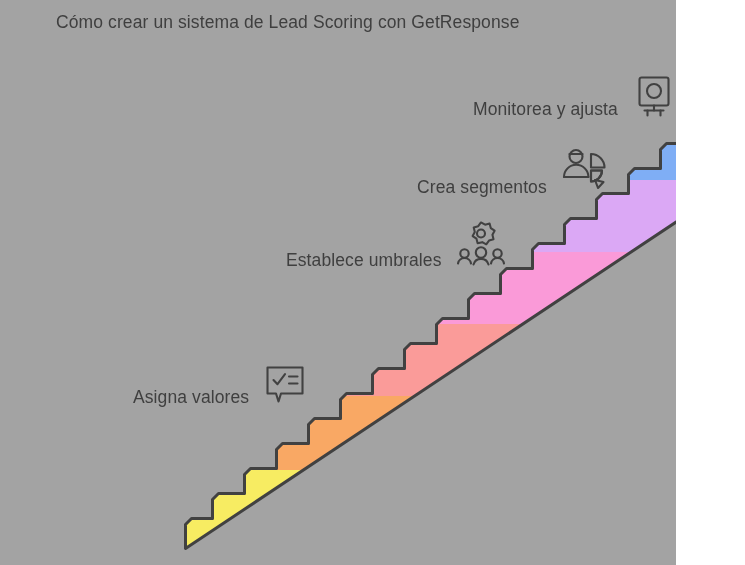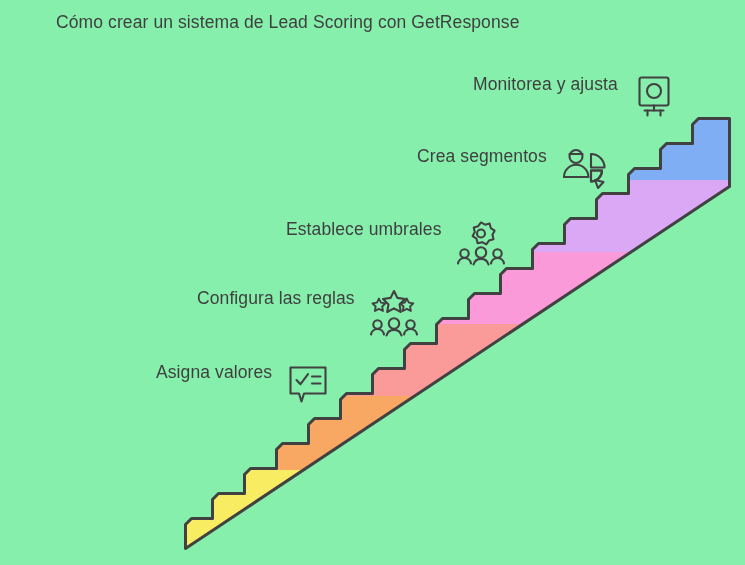--- a/index.html
+++ b/index.html
@@ -6,23 +6,23 @@
     margin: 0;
     padding: 0;
     background: #ffffff;
   }
   body {
     font-family: "Liberation Sans", sans-serif;
     -webkit-font-smoothing: antialiased;
   }
   #canvas {
     position: relative;
-    width: 745px;
+    width: 676px;
     height: 565px;
-    background: #86efac;
+    background: #a3a3a3;
     overflow: hidden;
   }
   #title {
     position: absolute;
     left: 56px;
     top: 12px;
     font-size: 17.5px;
     color: #3f3f3f;
     letter-spacing: 0.1px;
     white-space: nowrap;
@@ -30,21 +30,21 @@
   #stairs-svg {
     position: absolute;
     left: 0;
     top: 0;
     width: 745px;
     height: 565px;
   }
   .step-row {
     position: absolute;
     display: flex;
-    align-items: flex-start;
+    align-items: flex-end;
     white-space: nowrap;
   }
   .step-label {
     font-size: 17.5px;
     color: #3f3f3f;
     letter-spacing: 0.1px;
   }
   .step-icon {
     margin-left: 13px;
     display: block;
@@ -156,48 +156,32 @@
         </g>
       <g clip-path="url(#clip-band-6)">
           <use href="#stair-shape" fill="#7FAEF5"></use>
         </g>
     </g>
 
     <use href="#stair-shape" fill="none" stroke="#414141" stroke-width="3" stroke-linejoin="round" stroke-linecap="round"></use>
   </svg>
 
 
-  <div class="step-row" style="left:156px; top:362px;">
+  <div class="step-row" style="left:133px; top:362px;">
     <span class="step-label">Asigna valores</span>
     <span class="step-icon">
       <svg width="46" height="46" viewBox="0 0 46 46" fill="none" stroke="#414141" stroke-width="2.1" stroke-linecap="round" stroke-linejoin="round">
         <path d="M5.5 5.5 H40.5 V31.5 H19 l-2.5 8 -2.5 -8 H5.5 Z"></path>
         <path d="M11.5 18 l4 4.2 7.5 -10"></path>
         <path d="M27 14.5 H35.5"></path>
         <path d="M27 21.5 H35.5"></path>
       </svg>
     </span>
   </div>
 
-  <div class="step-row" style="left:197px; top:288px;">
-    <span class="step-label">Configura las reglas</span>
-    <span class="step-icon">
-      <svg width="52" height="52" viewBox="0 0 52 52" fill="none" stroke="#414141" stroke-width="2.1" stroke-linecap="round" stroke-linejoin="round">
-        <path d="M26 3 l3.4 6.9 7.6 1.1 -5.5 5.4 1.3 7.6 -6.8 -3.6 -6.8 3.6 1.3 -7.6 -5.5 -5.4 7.6 -1.1 Z"></path>
-        <path d="M11.5 10 l2.3 4.6 5.1 0.8 -3.7 3.6 0.9 5.1 -4.6 -2.4 -4.6 2.4 0.9 -5.1 -3.7 -3.6 5.1 -0.8 Z" transform="translate(-0.5,0) scale(0.88) translate(1.5,2)"></path>
-        <path d="M40.5 10 l2.3 4.6 5.1 0.8 -3.7 3.6 0.9 5.1 -4.6 -2.4 -4.6 2.4 0.9 -5.1 -3.7 -3.6 5.1 -0.8 Z" transform="translate(4.5,0) scale(0.88) translate(-1.5,2)"></path>
-        <circle cx="26" cy="35.5" r="5.2"></circle>
-        <path d="M18.5 47.5 a7.8 7.8 0 0 1 15 0"></path>
-        <circle cx="9.5" cy="36.5" r="4.2"></circle>
-        <path d="M3 46.5 a6.6 6.6 0 0 1 13 0"></path>
-        <circle cx="42.5" cy="36.5" r="4.2"></circle>
-        <path d="M36 46.5 a6.6 6.6 0 0 1 13 0"></path>
-      </svg>
-    </span>
-  </div>
 
   <div class="step-row" style="left:286px; top:219px;">
     <span class="step-label">Establece umbrales</span>
     <span class="step-icon">
       <svg width="52" height="52" viewBox="0 0 52 52" fill="none" stroke="#414141" stroke-width="2.1" stroke-linecap="round" stroke-linejoin="round">
         <path d="M26 2.5 l4.2 2.3 4.6 -1.2 1.2 4.6 3.9 2.7 -2.2 4.2 1.1 4.6 -4.6 1.3 -2.8 3.8 -4.1 -2.2 -4.7 1.1 -1.2 -4.6 -3.9 -2.7 2.2 -4.2 -1.1 -4.6 4.6 -1.3 Z" transform="translate(0,1) scale(0.98) translate(0.5,0)"></path>
         <circle cx="26" cy="14.5" r="4"></circle>
         <circle cx="26" cy="33.5" r="5.2"></circle>
         <path d="M18.5 45.5 a7.8 7.8 0 0 1 15 0"></path>
         <circle cx="9.5" cy="34.5" r="4.2"></circle>

